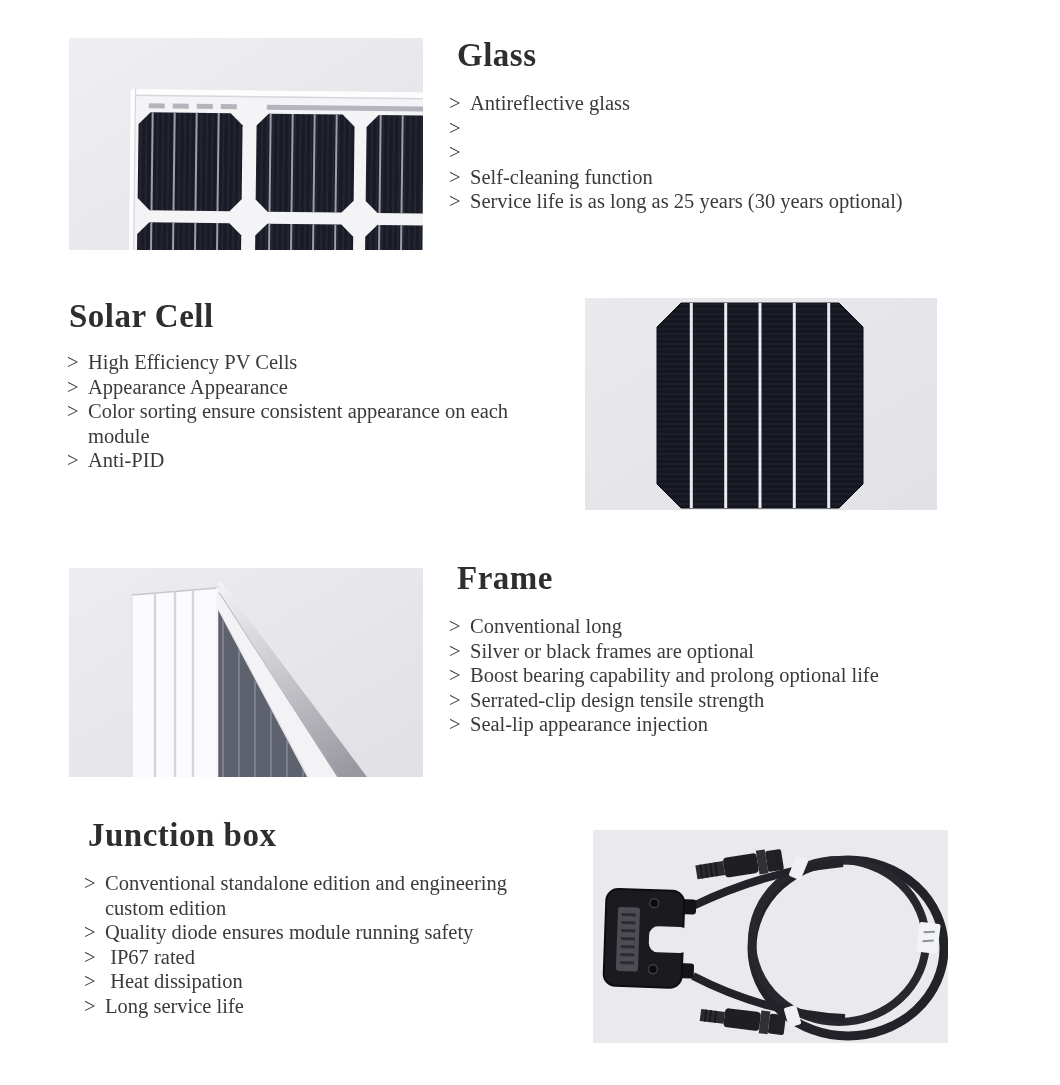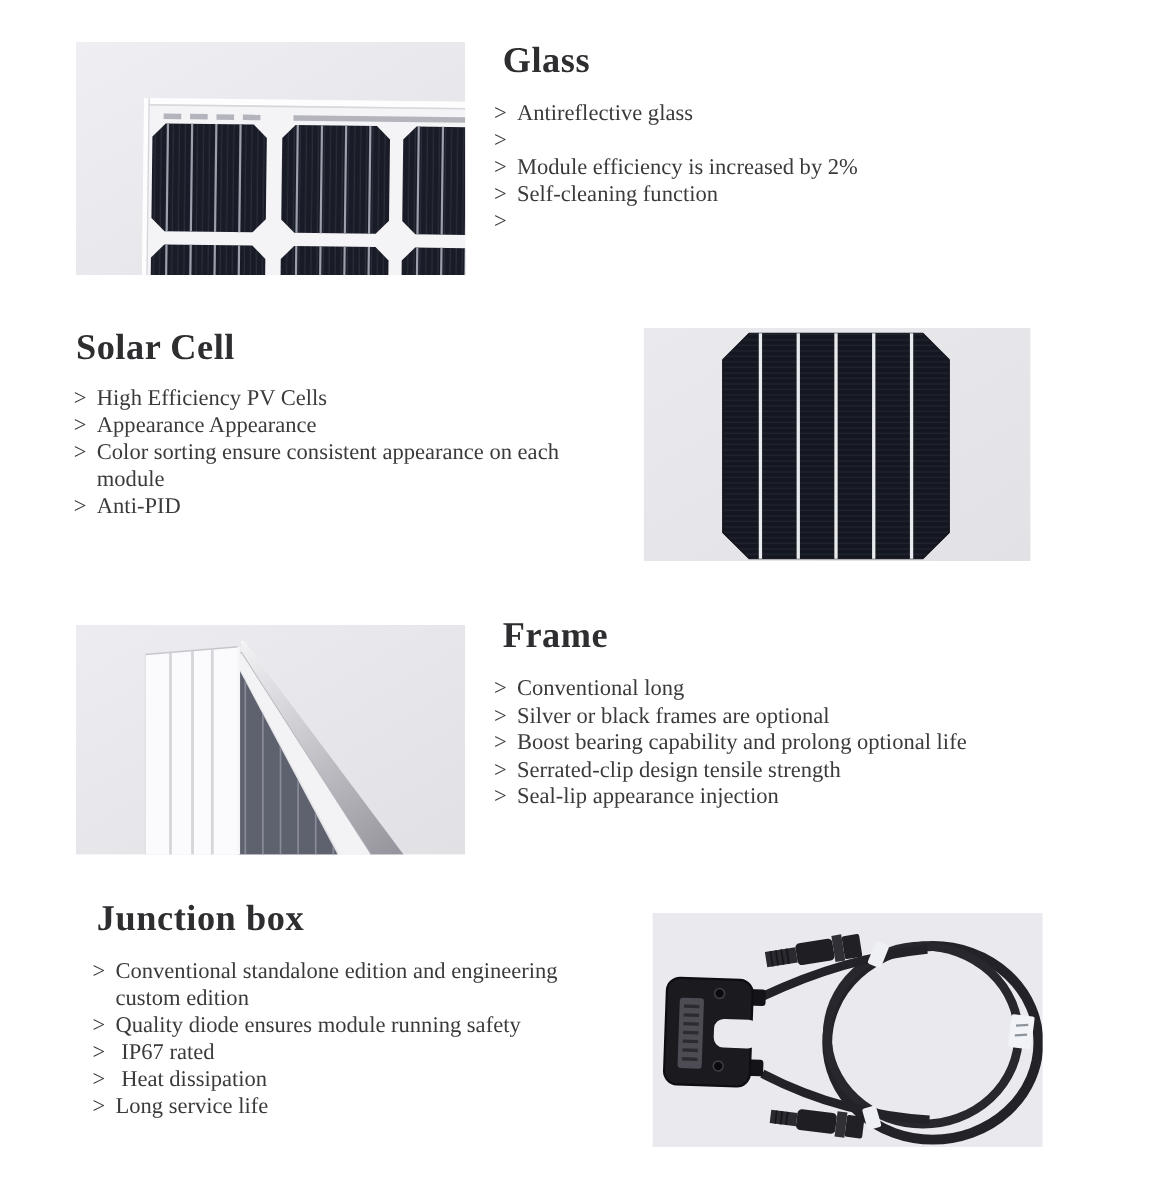--- a/index.html
+++ b/index.html
@@ -122,28 +122,28 @@
   <ul class="bullets b-glass">
     <li class="bullet">
         <span class="mark">&gt;</span>
         <span class="btext">Antireflective glass</span>
       </li>
     <li class="bullet">
         <span class="mark">&gt;</span>
       </li>
     <li class="bullet">
         <span class="mark">&gt;</span>
-        <span class="btext">Module efficiency is increased by 2%</span>
       </li>
     <li class="bullet">
         <span class="mark">&gt;</span>
         <span class="btext">Self-cleaning function</span>
       </li>
     <li class="bullet">
         <span class="mark">&gt;</span>
+        <span class="btext">Service life is as long as 25 years (30 years optional)</span>
       </li>
   </ul>
 
   <h2 class="sec-title t-cell">Solar Cell</h2>
   <ul class="bullets b-cell">
     <li class="bullet">
         <span class="mark">&gt;</span>
         <span class="btext">High Efficiency PV Cells</span>
       </li>
     <li class="bullet">

